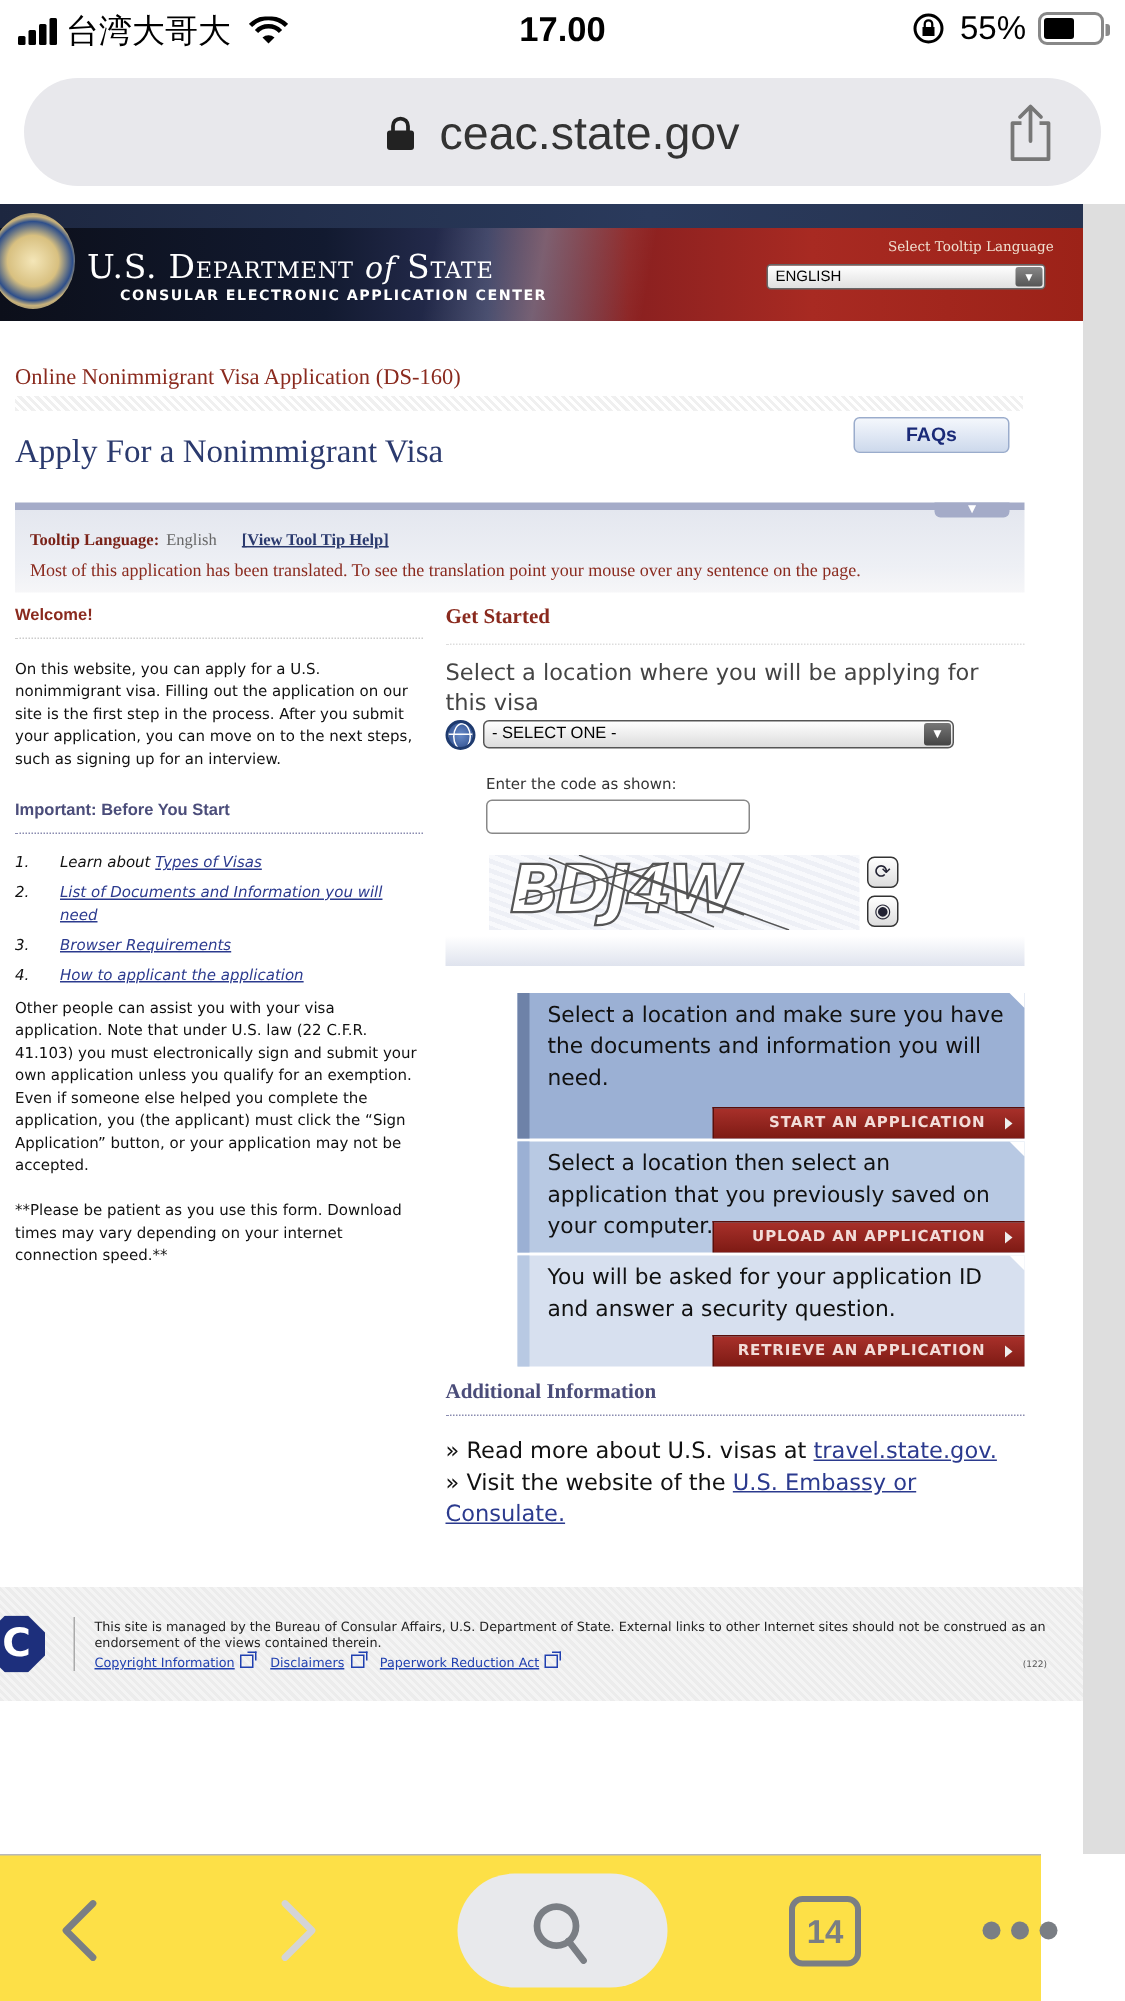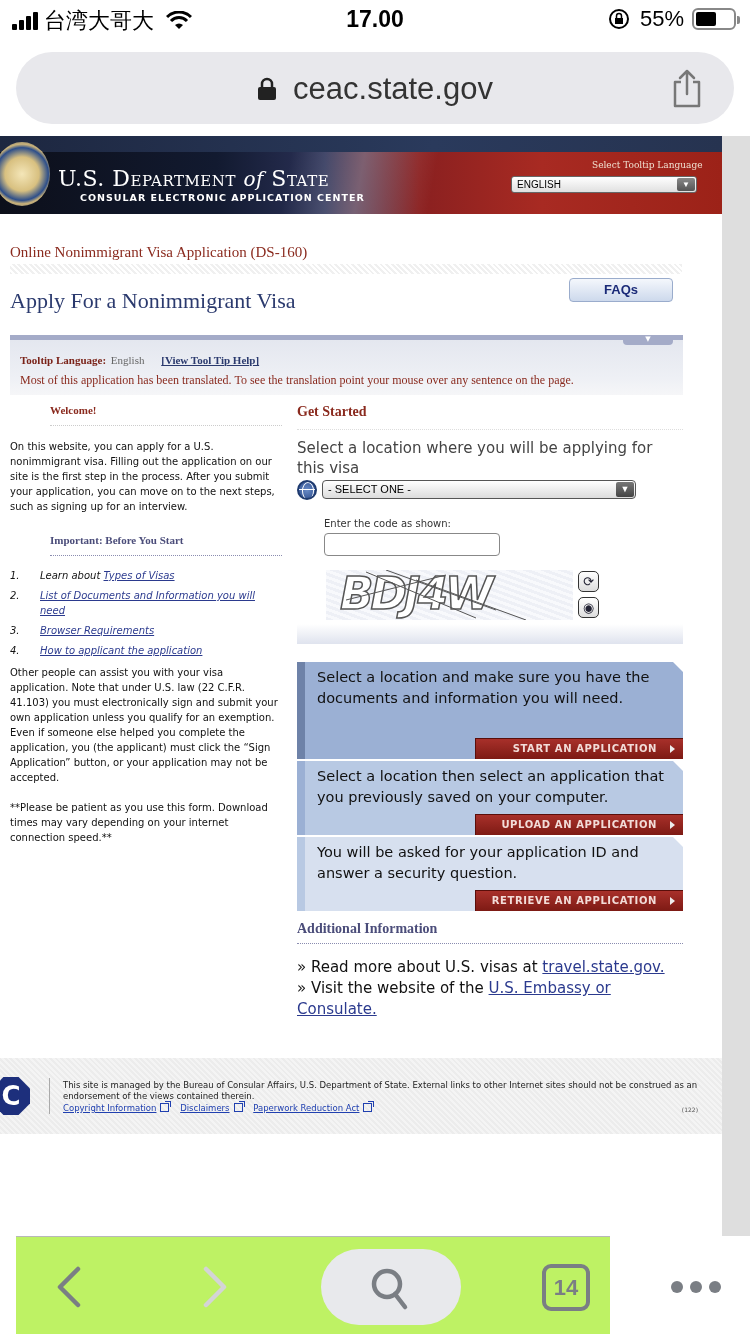--- a/index.html
+++ b/index.html
@@ -55,21 +55,21 @@
   .tooltip-panel { position: absolute; left: 10px; top: 199px; width: 673px; height: 60px; background: linear-gradient(#e4e7ef, #eef0f5 70%, #f6f6f8); border-top: 5px solid #a4abc8; }
   .tooltip-tab { position: absolute; right: 10px; top: -5px; width: 50px; height: 10px; background: #a4abc8; border-radius: 0 0 4px 4px; color: #fff; font-size: 7px; text-align: center; line-height: 8px; }
   .tt-line1 { position: absolute; left: 10px; top: 14px; font-family: "Liberation Serif", serif; font-size: 11px; }
   .tt-label { color: #7a2218; font-weight: bold; }
   .tt-value { color: #666; margin-left: 2px; }
   .tt-link { color: #2b3a6e; font-weight: bold; text-decoration: underline; margin-left: 14px; }
   .tt-line2 { position: absolute; left: 10px; top: 33px; font-family: "Liberation Serif", serif; font-size: 12px; color: #8a2a1e; }
 
   
   .left-col { position: absolute; left: 10px; top: 264px; width: 272px; }
-  .sec-head { font-family: Liberation Serif, serif; font-weight: bold; font-size: 11px; padding-bottom: 9px; border-bottom: 1px dotted #ccc; margin-left: 40px; }
+  .sec-head { font-family: Liberation Sans, sans-serif; font-weight: bold; font-size: 11px; padding-bottom: 9px; border-bottom: 1px dotted #ccc; }
   .welcome-head { color: #8a2a1e; margin-top: 4px; }
   .para { font-family: "DejaVu Sans", sans-serif; font-size: 10px; line-height: 15px; color: #111; }
   .important-head { color: #4b4d7a; margin-top: 20px; border-bottom: 1px dotted #8a8cb0; }
   .steps { margin-top: 12px; list-style: none; }
   .steps li { display: flex; font-family: "DejaVu Sans", sans-serif; font-size: 10px; font-style: italic; line-height: 15px; margin-bottom: 5px; color: #111; }
   .steps .num { width: 30px; }
   .steps a { color: #2b3a8e; text-decoration: underline; text-align: right; }
 
   
   .right-col { position: absolute; left: 297px; top: 264px; width: 386px; }
@@ -87,21 +87,21 @@
   .captcha-input { position: absolute; left: 27px; top: 25px; width: 176px; height: 23px; border: 1px solid #888; border-radius: 4px; background: #fff; }
   .captcha-img { position: absolute; left: 29px; top: 62px; width: 247px; height: 50px; background: repeating-linear-gradient(20deg, #eef0f6 0 3px, #f8f9fc 3px 6px); overflow: hidden; }
   .captcha-text { position: absolute; left: 14px; top: -2px; font-family: "DejaVu Sans", sans-serif; font-size: 44px; font-weight: bold; color: #fff; -webkit-text-stroke: 1.5px #555; letter-spacing: -3px; font-style: italic; }
   .captcha-lines { position: absolute; left: 0; top: 0; width: 247px; height: 50px; }
   .captcha-btn { position: absolute; left: 281px; width: 21px; height: 21px; border: 1px solid #333; border-radius: 5px; background: linear-gradient(#fff, #ddd); font-size: 13px; text-align: center; line-height: 19px; color: #223; }
   .refresh-btn { top: 63px; }
   .audio-btn { top: 89px; }
   .captcha-fade { position: absolute; left: 0; top: 116px; width: 386px; height: 20px; background: linear-gradient(#fff, #dfe3ee); }
 
   .option-box { position: relative; margin-top: 0; }
-  .opt { position: relative; border-left: 8px solid #6e82a8; padding: 5px 0 0 12px; }
+  .opt { position: relative; border-left: 8px solid #6e82a8; padding: 5px 0 0 12px; margin-left: 48px; }
   .opt1 { background: #9bb0d4; height: 97px; margin-top: 14px; border-left-color: #6e82a8; }
   .opt2 { background: #b8c9e3; height: 74px; margin-top: 2px; border-left-color: #9bb0d4; }
   .opt3 { background: #d7e0ef; height: 74px; margin-top: 2px; border-left-color: #b8c9e3; }
   .opt-text { font-family: "DejaVu Sans", sans-serif; font-size: 14.5px; line-height: 21px; color: #111; padding-right: 8px; }
   .opt-corner { position: absolute; right: 0; top: 0; width: 0; height: 0; border-style: solid; border-width: 0 10px 10px 0; border-color: transparent #fff transparent transparent; }
   .opt-btn { position: absolute; right: 0; bottom: 0; width: 208px; height: 21px; background: linear-gradient(#a8302a, #7d1a14); border: 1px solid #5a0e0a; border-right: none; border-bottom: none; color: #f2dcd8; font-family: "DejaVu Sans", sans-serif; font-size: 10px; font-weight: bold; letter-spacing: 0.6px; text-align: right; padding-right: 26px; line-height: 20px; }
   .opt-btn .tri { position: absolute; right: 8px; top: 6px; width: 0; height: 0; border-style: solid; border-width: 4px 0 4px 5px; border-color: transparent transparent transparent #eee; }
 
   .addl-head { font-family: "Liberation Serif", serif; font-weight: bold; font-size: 14px; color: #4b4d7a; margin-top: 10px; padding-bottom: 6px; border-bottom: 1px dotted #8a8cb0; }
   .addl-body { font-family: "DejaVu Sans", sans-serif; font-size: 15px; line-height: 21px; color: #111; margin-top: 13px; }
@@ -112,21 +112,21 @@
   .footer-logo { position: absolute; left: -8px; top: 19px; width: 38px; height: 38px; background: #1d2f7c; clip-path: polygon(30% 0, 70% 0, 100% 30%, 100% 70%, 70% 100%, 30% 100%, 0 70%, 0 30%); color: #fff; font-family: "DejaVu Sans", sans-serif; font-weight: bold; font-size: 26px; text-align: center; line-height: 38px; }
   .footer-divider { position: absolute; left: 49px; top: 20px; width: 1px; height: 36px; background: #aaa; }
   .footer-text { position: absolute; left: 63px; top: 22px; width: 640px; font-family: "DejaVu Sans", sans-serif; font-size: 8.5px; line-height: 11px; color: #222; }
   .footer-links { position: absolute; left: 63px; top: 45px; font-family: "DejaVu Sans", sans-serif; font-size: 8.5px; }
   .footer-links a { color: #2040b0; text-decoration: underline; margin-right: 4px; }
   .ext-icon { display: inline-block; width: 9px; height: 9px; border: 1px solid #2040b0; margin-right: 8px; vertical-align: -1px; position: relative; }
   .ext-icon::after { content: ""; position: absolute; right: -3px; top: -3px; width: 5px; height: 5px; border-top: 1px solid #2040b0; border-right: 1px solid #2040b0; }
   .footer-code { position: absolute; right: 24px; top: 48px; font-family: "DejaVu Sans", sans-serif; font-size: 6px; color: #555; }
 
   
-  .toolbar { position: absolute; left: 16px; top: 1236px; width: 594px; height: 98px; background: #bef264; border-top: 1px solid #b8b8b8; }
+  .toolbar { position: absolute; left: 0; top: 1236px; width: 694px; height: 98px; background: #fde047; border-top: 1px solid #b8b8b8; }
   .tb-back { position: absolute; left: 36px; top: 28px; width: 32px; height: 44px; }
   .tb-fwd { position: absolute; left: 184px; top: 28px; width: 32px; height: 44px; }
   .tb-search { position: absolute; left: 305px; top: 12px; width: 140px; height: 76px; background: #e8e9ec; border-radius: 38px; }
   .tb-search svg { position: absolute; left: 46px; top: 16px; }
   .tb-tabs { position: absolute; left: 526px; top: 27px; width: 48px; height: 47px; border: 4px solid #7a7e84; border-radius: 9px; font-family: "Liberation Sans", sans-serif; font-size: 22px; color: #7a7e84; text-align: center; line-height: 39px; font-weight: bold; }
   .tb-more { position: absolute; left: 655px; top: 44px; display: flex; gap: 7px; }
   .tb-more span { width: 12px; height: 12px; border-radius: 50%; background: #7a7e84; }
 </style>
 </head>
 <body>

